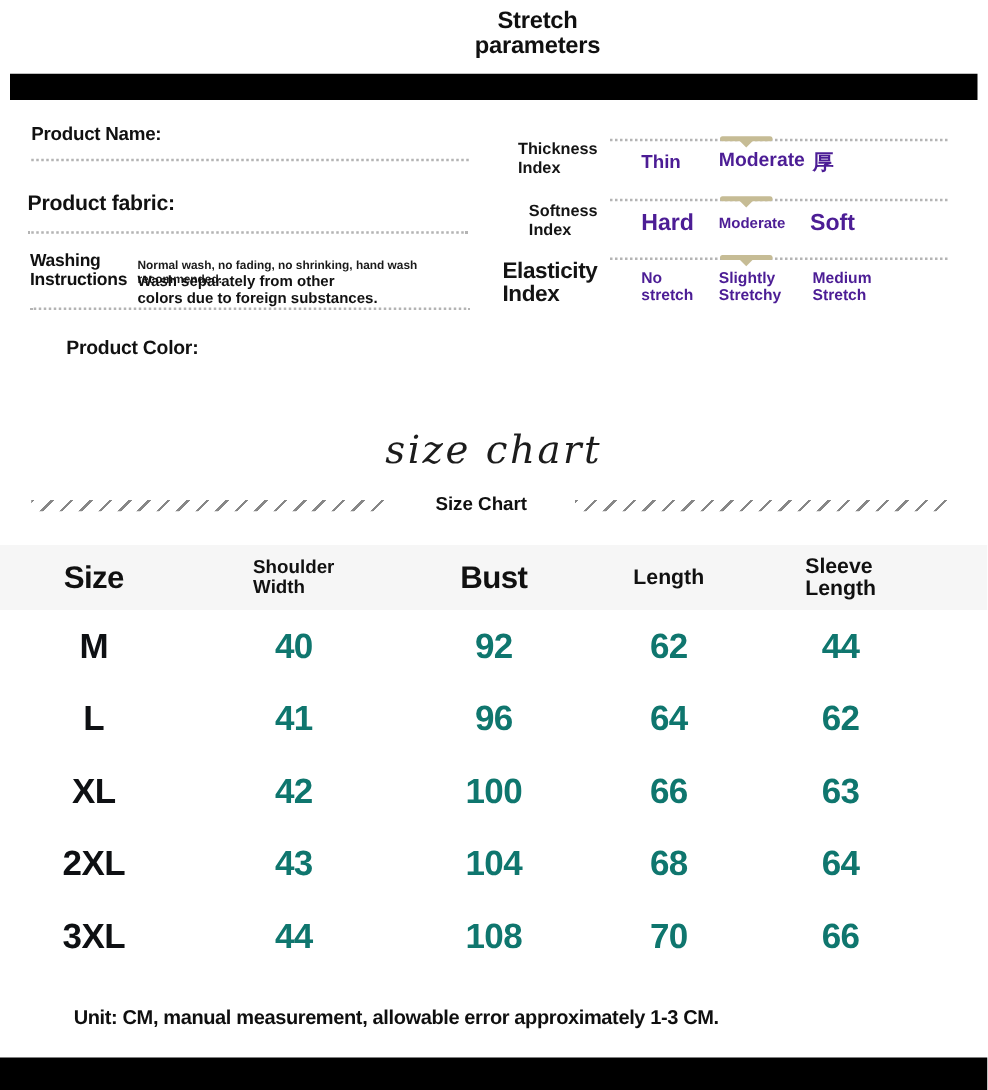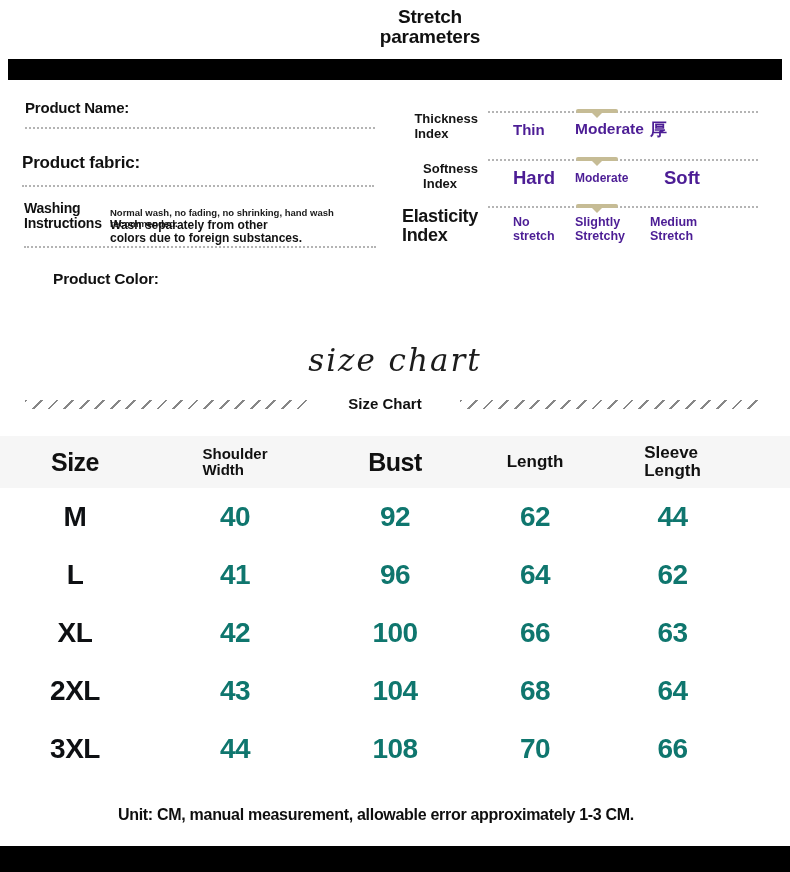--- a/index.html
+++ b/index.html
@@ -60,21 +60,21 @@
     border-left:6px solid transparent; border-right:6px solid transparent;
     border-top:6px solid var(--marker,#c6bc95);
   }
 
   .opt { position:absolute; font-weight:bold; color:#4c1d95; white-space:pre-line; }
   .row-thick .o1 { left:25px; top:10px; font-size:15px; }
   .row-thick .o2 { left:87px; top:9px;  font-size:15.5px; }
   .row-thick .o3 { left:162px; top:7px; font-size:17px; }
   .row-soft  .o1 { left:25px; top:8px;  font-size:18.5px; }
   .row-soft  .o2 { left:87px; top:12px; font-size:12px; }
-  .row-soft  .o3 { left:176px; top:8px; font-size:18.5px; }
+  .row-soft  .o3 { left:160px; top:8px; font-size:18.5px; }
   .row-elast .opt { font-size:12.5px; line-height:14px; }
   .row-elast .o1 { left:25px; top:9px; }
   .row-elast .o2 { left:87px; top:9px; }
   .row-elast .o3 { left:162px; top:9px; }
 
   
   .script-title {
     left:0; top:342px; width:790px; text-align:center;
     font-family:"DejaVu Serif", serif; font-style:italic;
     font-size:31px; color:#1c1c1c; letter-spacing:2px;
@@ -107,21 +107,21 @@
   .hc0 { font-size:25px; letter-spacing:-0.5px;justify-content:center; }
   .hc1 { font-size:15px; }
   .hc2 { font-size:25px; letter-spacing:-0.5px; }
   .hc3 { font-size:17px; }
   .hc4 { font-size:17px; }
   .tcell { font-size:28px; color:#0f766e; letter-spacing:-0.5px; }
   .tcell.size-col { color:#0e1013; }
 
   
   .footnote {
-    left:0; top:806px; width:634px; text-align:right;
+    left:0; top:806px; width:634px; text-align:center;
     font-size:16px; font-weight:bold; color:#0f0f0f; letter-spacing:-0.3px;
   }
 </style>
 </head>
 <body>
 
 <div class="abs page-title pre">Stretch
 parameters</div>
 <div class="abs bar-top"></div>
 

